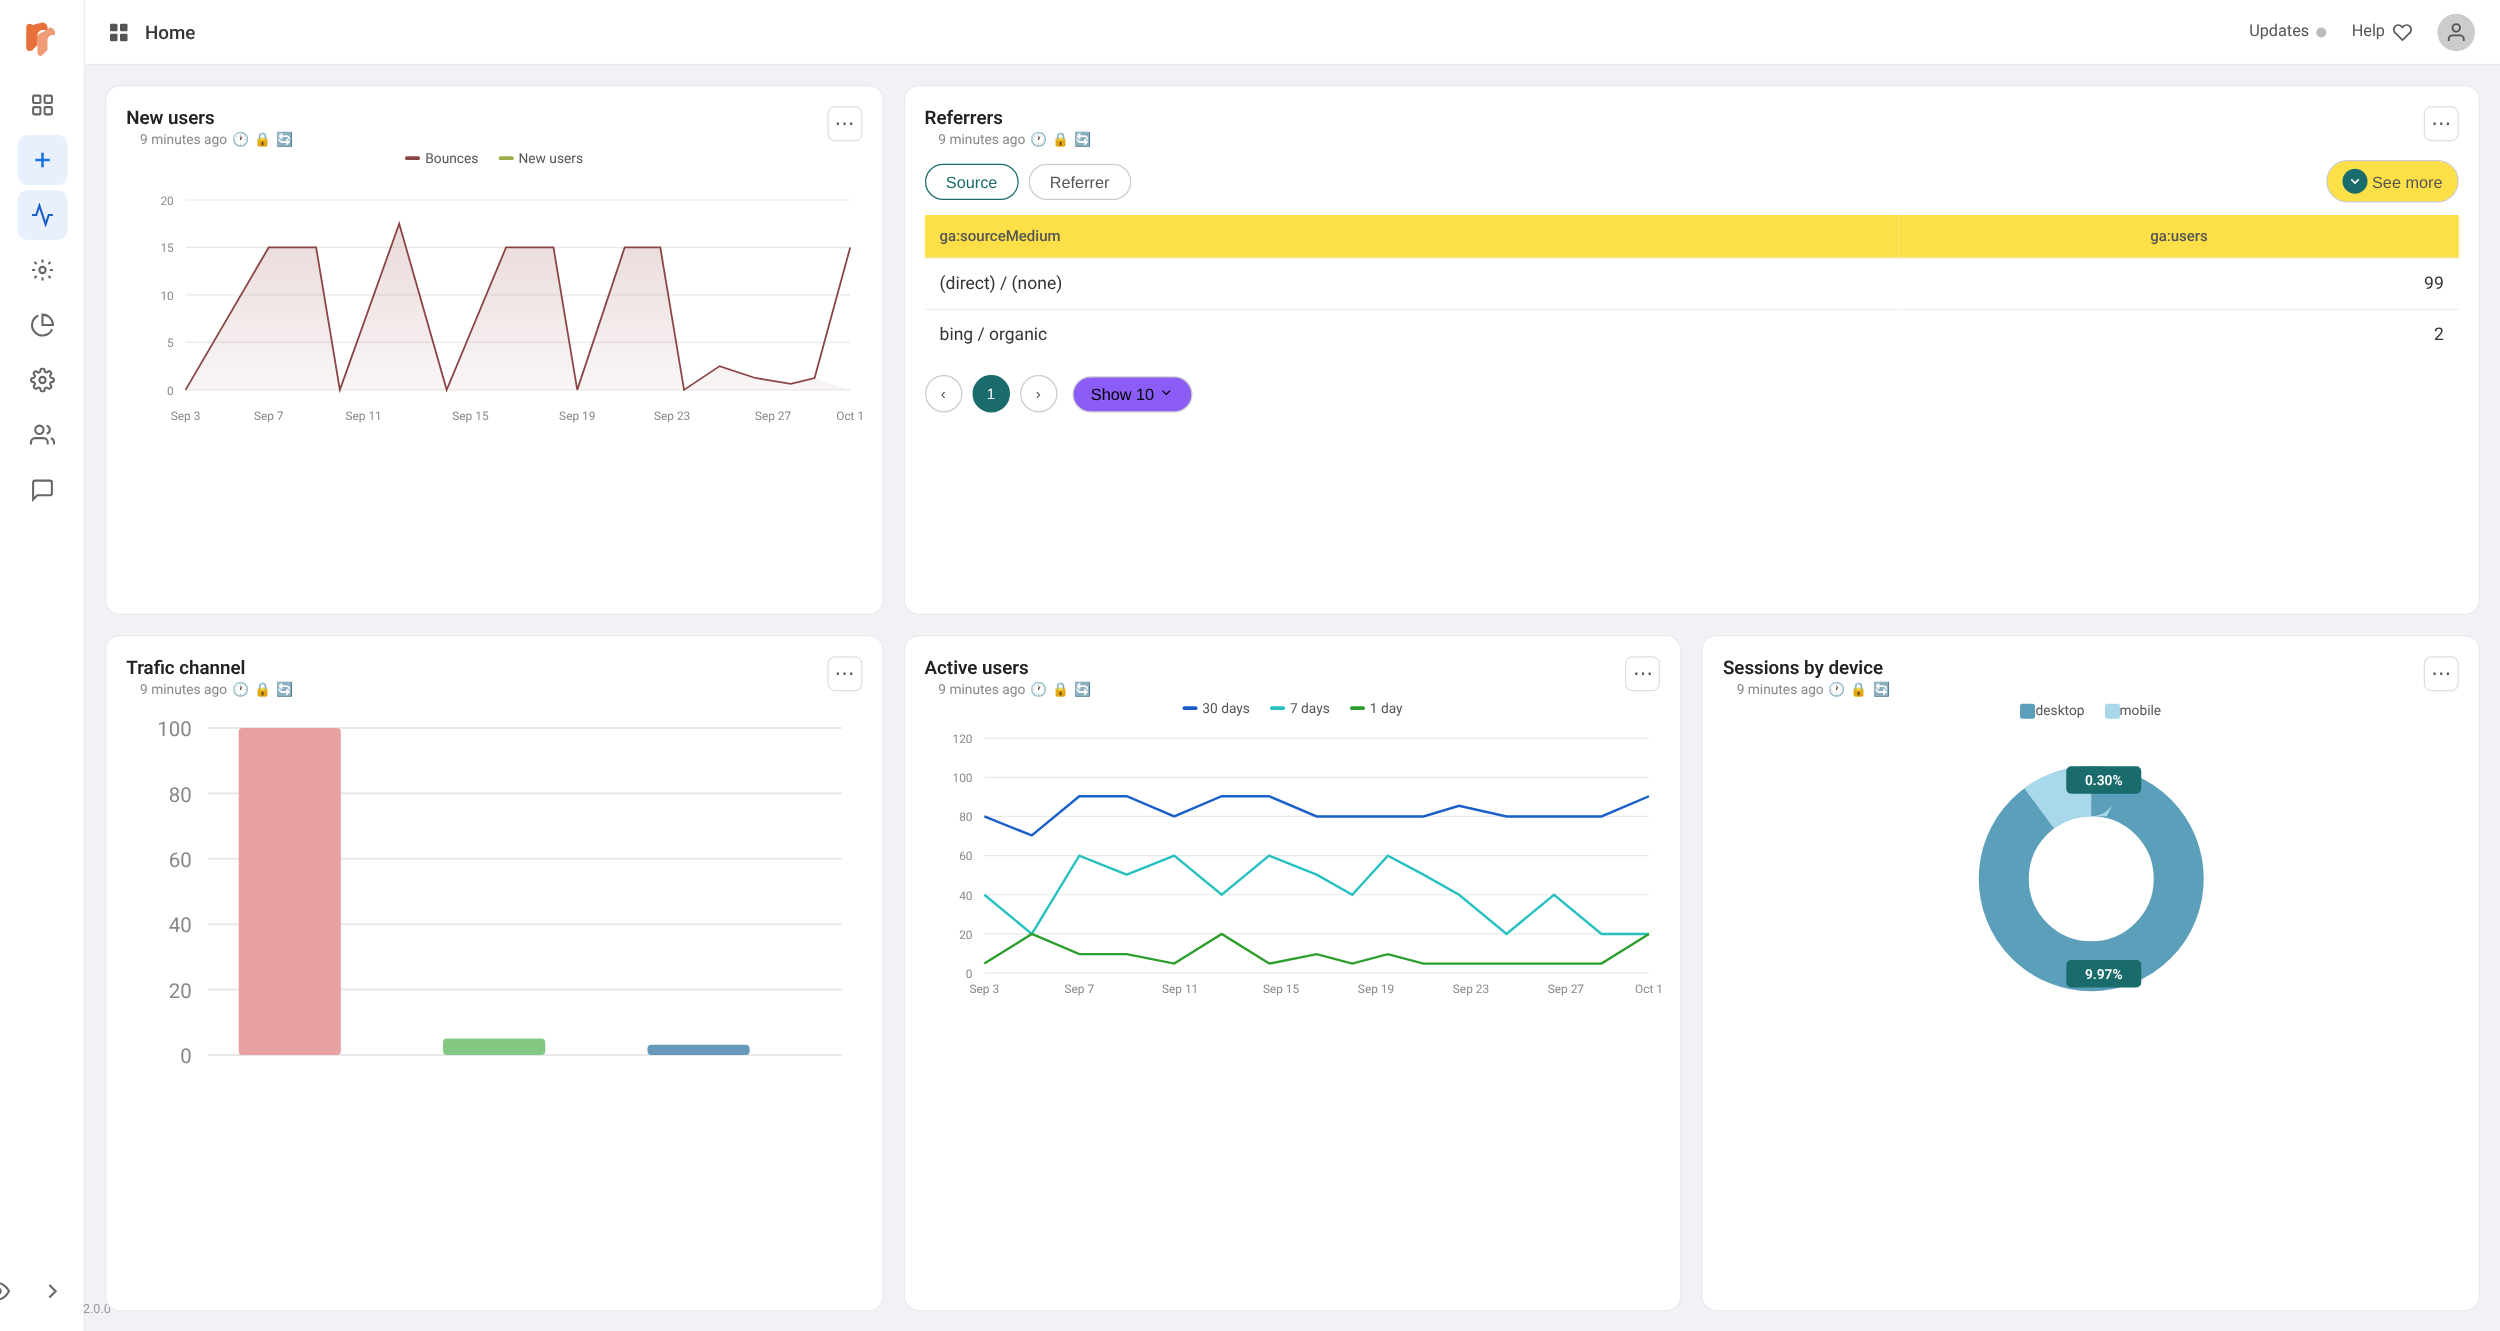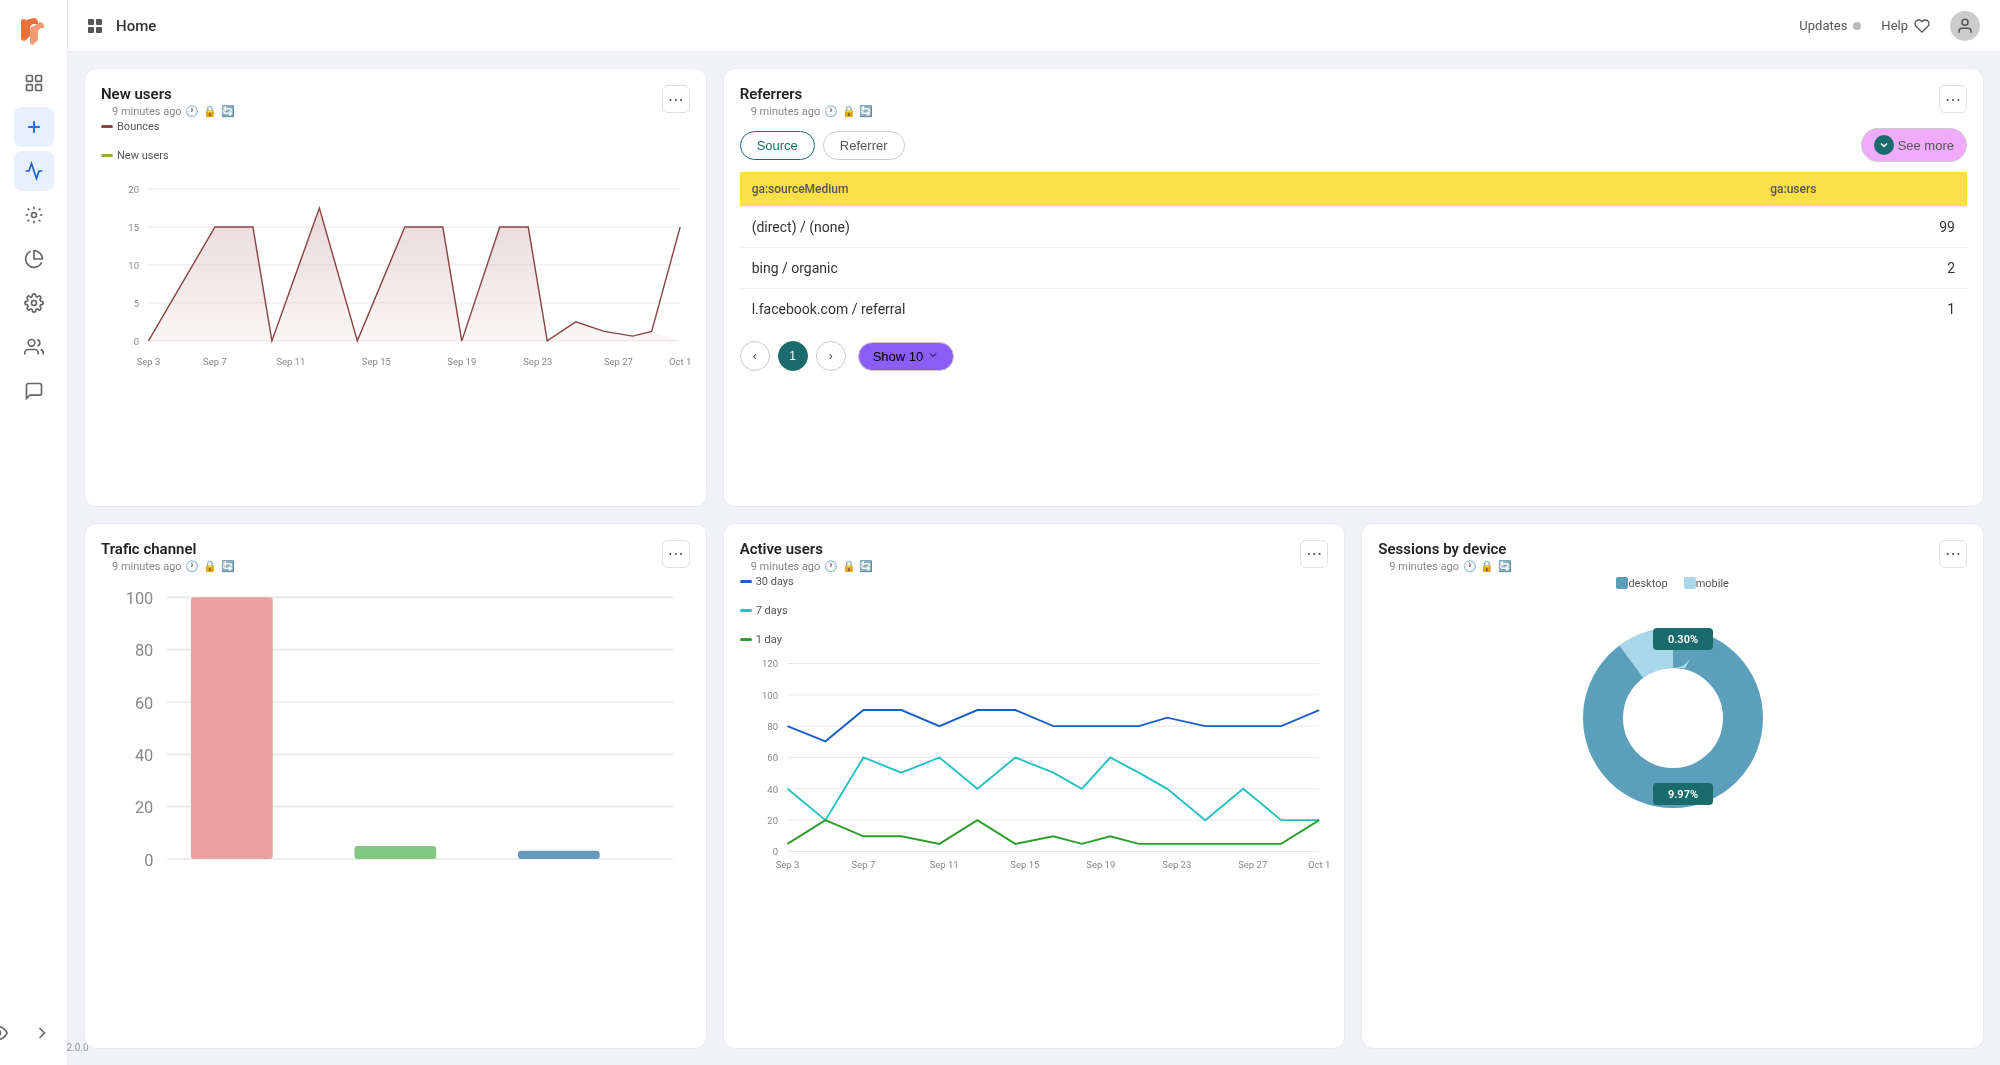--- a/index.html
+++ b/index.html
@@ -71,35 +71,35 @@
     .card-meta { font-size: 11px; color: #888; display: flex; align-items: center; gap: 4px; margin-top: 2px; margin-left: 11px; }
     .more-btn { width: 28px; height: 28px; border-radius: 6px; border: 1px solid #e0e0e0; background: #fff; cursor: pointer; display: flex; align-items: center; justify-content: center; color: #555; font-size: 16px; }
 
     
     .chart-area { position: relative; margin-top: 8px; }
 
     
     .chart-svg { width: 100%; overflow: visible; }
 
     
-    .legend { display: flex; gap: 16px; justify-content: center; margin-bottom: 8px; font-size: 11px; color: #555; flex-direction: column; }
+    .legend { display: flex; gap: 16px; justify-content: center; margin-bottom: 8px; font-size: 11px; color: #555; }
     .legend-item { display: flex; align-items: center; gap: 4px; }
     .legend-dot { width: 12px; height: 3px; border-radius: 2px; }
 
     
     .ref-tabs { display: flex; align-items: center; gap: 8px; margin: 10px 0; }
     .ref-tab {
       padding: 6px 16px; border-radius: 20px; border: 1.5px solid #1a6b6b; font-size: 13px; cursor: pointer; font-weight: 500;
     }
     .ref-tab.active { background: #fff; color: #1a6b6b; border-color: #1a6b6b; }
     .ref-tab.inactive { background: #fff; color: #555; border-color: #ccc; }
     .see-more-btn {
       display: flex; align-items: center; gap: 4px;
       padding: 6px 12px; border-radius: 20px; border: 1.5px solid #ccc;
-      font-size: 13px; cursor: pointer; color: #555; background: #f0abfc; margin-left: auto;
+      font-size: 13px; cursor: pointer; color: #555; background: #fde047; margin-left: auto;
     }
 
     
     .ref-table { width: 100%; border-collapse: collapse; }
     .ref-table thead tr { background: #fde047; }
     .ref-table th { padding: 10px 12px; text-align: left; font-size: 12px; color: #555; font-weight: 500; }
     .ref-table th:last-child { text-align: center; }
     .ref-table td { padding: 12px 12px; font-size: 14px; color: #333; border-top: 1px solid #f0f0f0; }
     .ref-table td:last-child { text-align: right; }
 
@@ -323,24 +323,20 @@
       </thead>
       <tbody>
         <tr class="table-row">
           <td>(direct) / (none)</td>
           <td>99</td>
         </tr>
         <tr class="table-row">
           <td>bing / organic</td>
           <td>2</td>
         </tr>
-        <tr class="table-row">
-          <td>l.facebook.com / referral</td>
-          <td>1</td>
-        </tr>
       </tbody>
     </table>
     <div class="pagination">
       <button class="page-btn">‹</button>
       <button class="page-btn active">1</button>
       <button class="page-btn">›</button>
       <button class="show-btn">
         <span>Show 10</span>
         <svg width="12" height="12" viewBox="0 0 24 24" fill="none" stroke="currentColor" stroke-width="2">
             <polyline points="6 9 12 15 18 9"></polyline>

